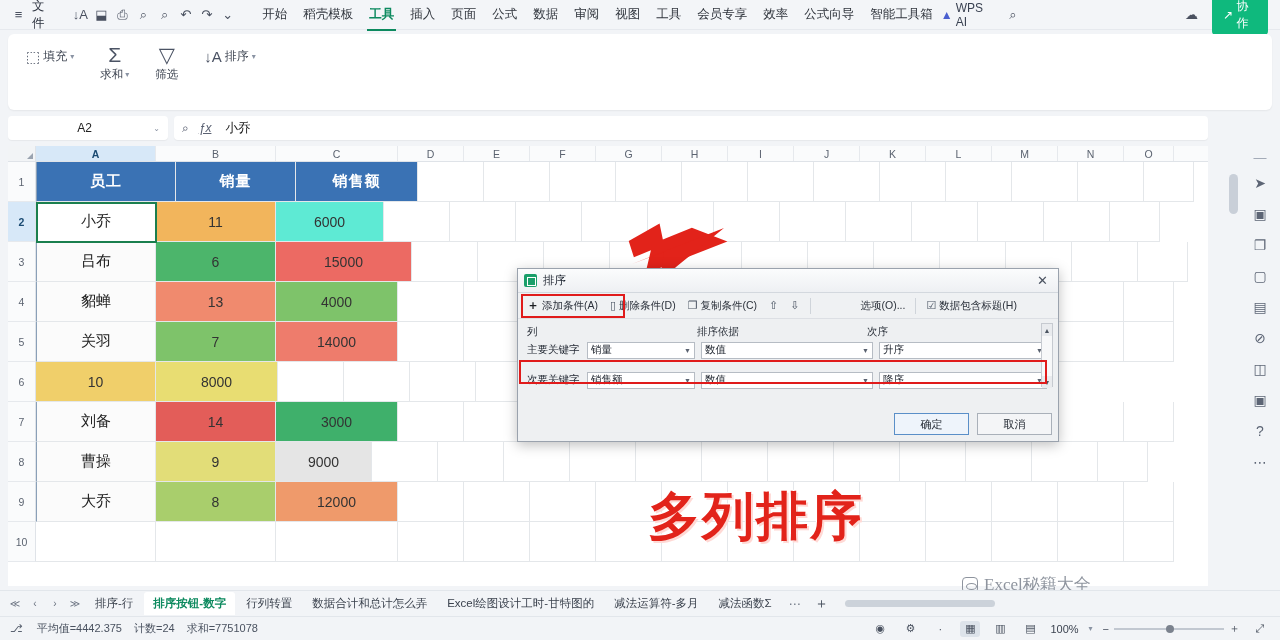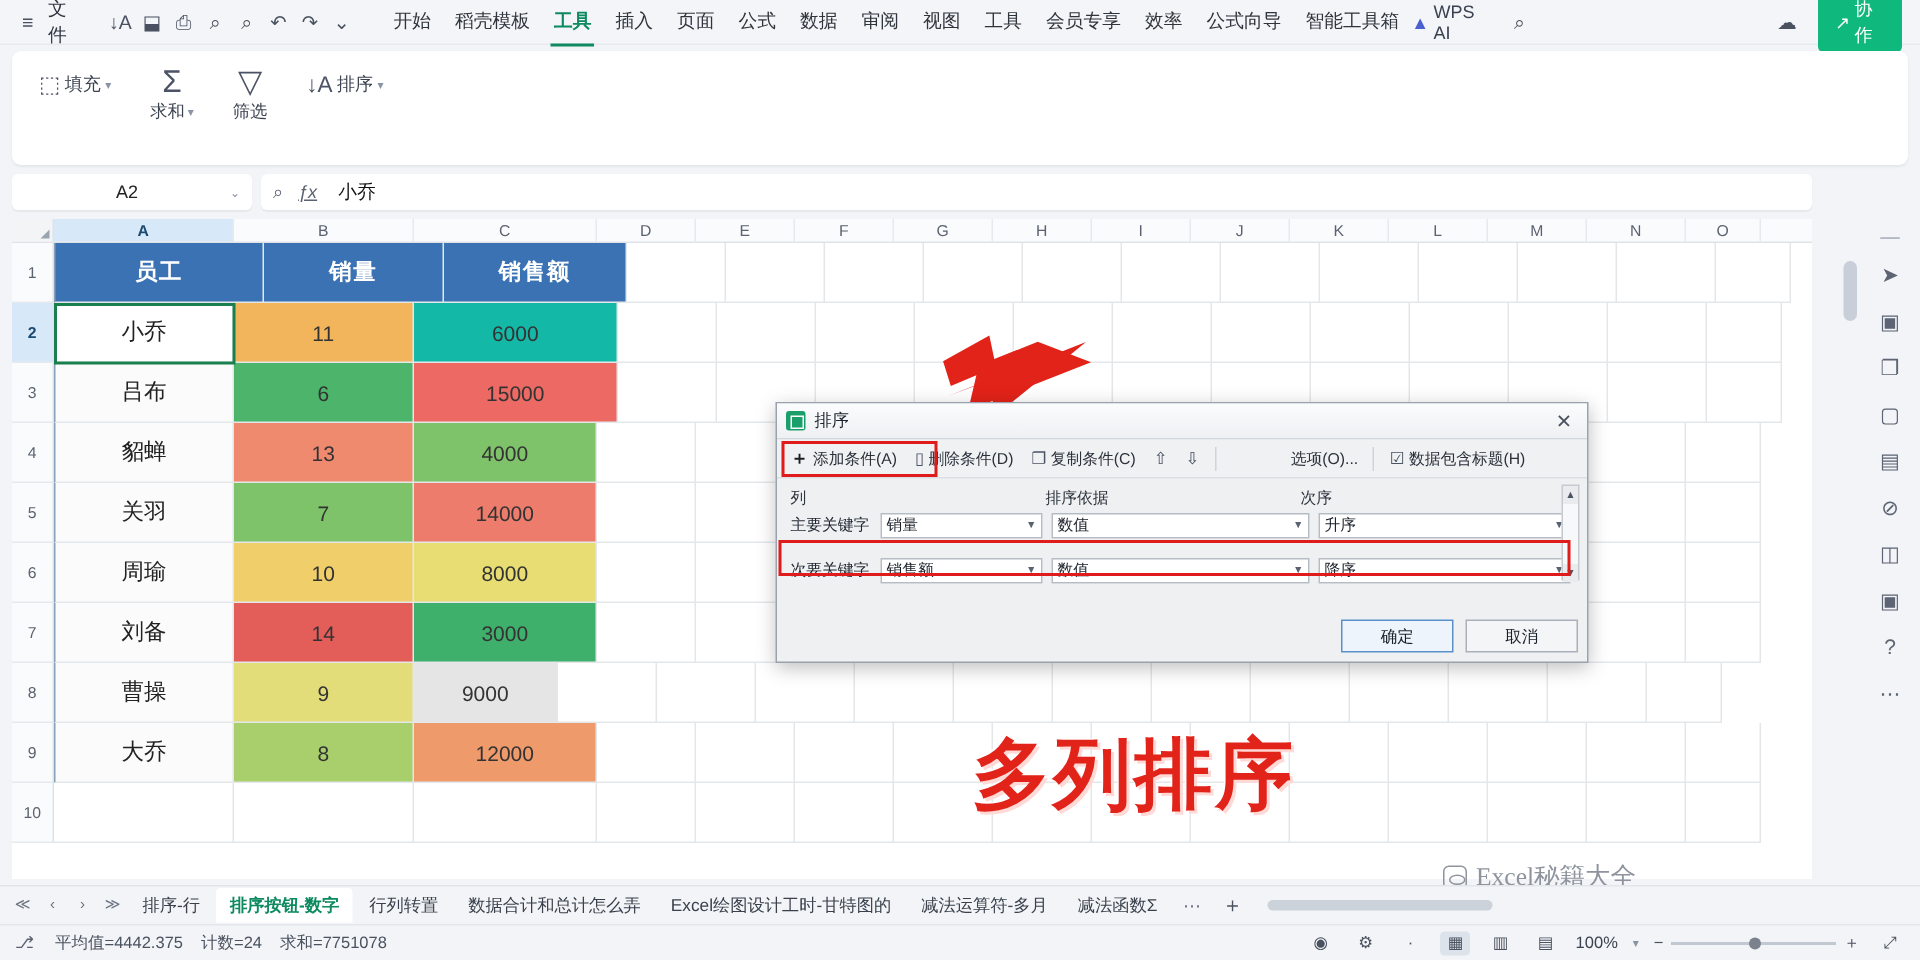--- a/index.html
+++ b/index.html
@@ -372,21 +372,21 @@
         <div class="gcell empty" style="width:66px"></div>
         <div class="gcell empty" style="width:66px"></div>
         <div class="gcell empty" style="width:66px"></div>
         <div class="gcell empty" style="width:66px"></div>
         <div class="gcell empty" style="width:50px"></div>
       </div>
 
       <div class="grow">
         <div class="gcell namecell first tbl-edge" style="width:120px">小乔</div>
         <div class="gcell" style="width:120px;background:#f2b55c">11</div>
-        <div class="gcell" style="width:136px;background:#14b8a6">6000</div>
+        <div class="gcell" style="width:108px;background:#5eead4">6000</div>
         <div class="gcell empty" style="width:66px"></div>
         <div class="gcell empty" style="width:66px"></div>
         <div class="gcell empty" style="width:66px"></div>
         <div class="gcell empty" style="width:66px"></div>
         <div class="gcell empty" style="width:66px"></div>
         <div class="gcell empty" style="width:66px"></div>
         <div class="gcell empty" style="width:66px"></div>
         <div class="gcell empty" style="width:66px"></div>
         <div class="gcell empty" style="width:66px"></div>
         <div class="gcell empty" style="width:66px"></div>
@@ -442,21 +442,20 @@
         <div class="gcell empty" style="width:66px"></div>
         <div class="gcell empty" style="width:66px"></div>
         <div class="gcell empty" style="width:66px"></div>
         <div class="gcell empty" style="width:66px"></div>
         <div class="gcell empty" style="width:66px"></div>
         <div class="gcell empty" style="width:66px"></div>
         <div class="gcell empty" style="width:50px"></div>
       </div>
 
       <div class="grow">
-        <div class="gcell namecell tbl-edge" style="width:120px">周瑜</div>
         <div class="gcell" style="width:120px;background:#f0cf6a">10</div>
         <div class="gcell" style="width:122px;background:#e8dd72">8000</div>
         <div class="gcell empty" style="width:66px"></div>
         <div class="gcell empty" style="width:66px"></div>
         <div class="gcell empty" style="width:66px"></div>
         <div class="gcell empty" style="width:66px"></div>
         <div class="gcell empty" style="width:66px"></div>
         <div class="gcell empty" style="width:66px"></div>
         <div class="gcell empty" style="width:66px"></div>
         <div class="gcell empty" style="width:66px"></div>

